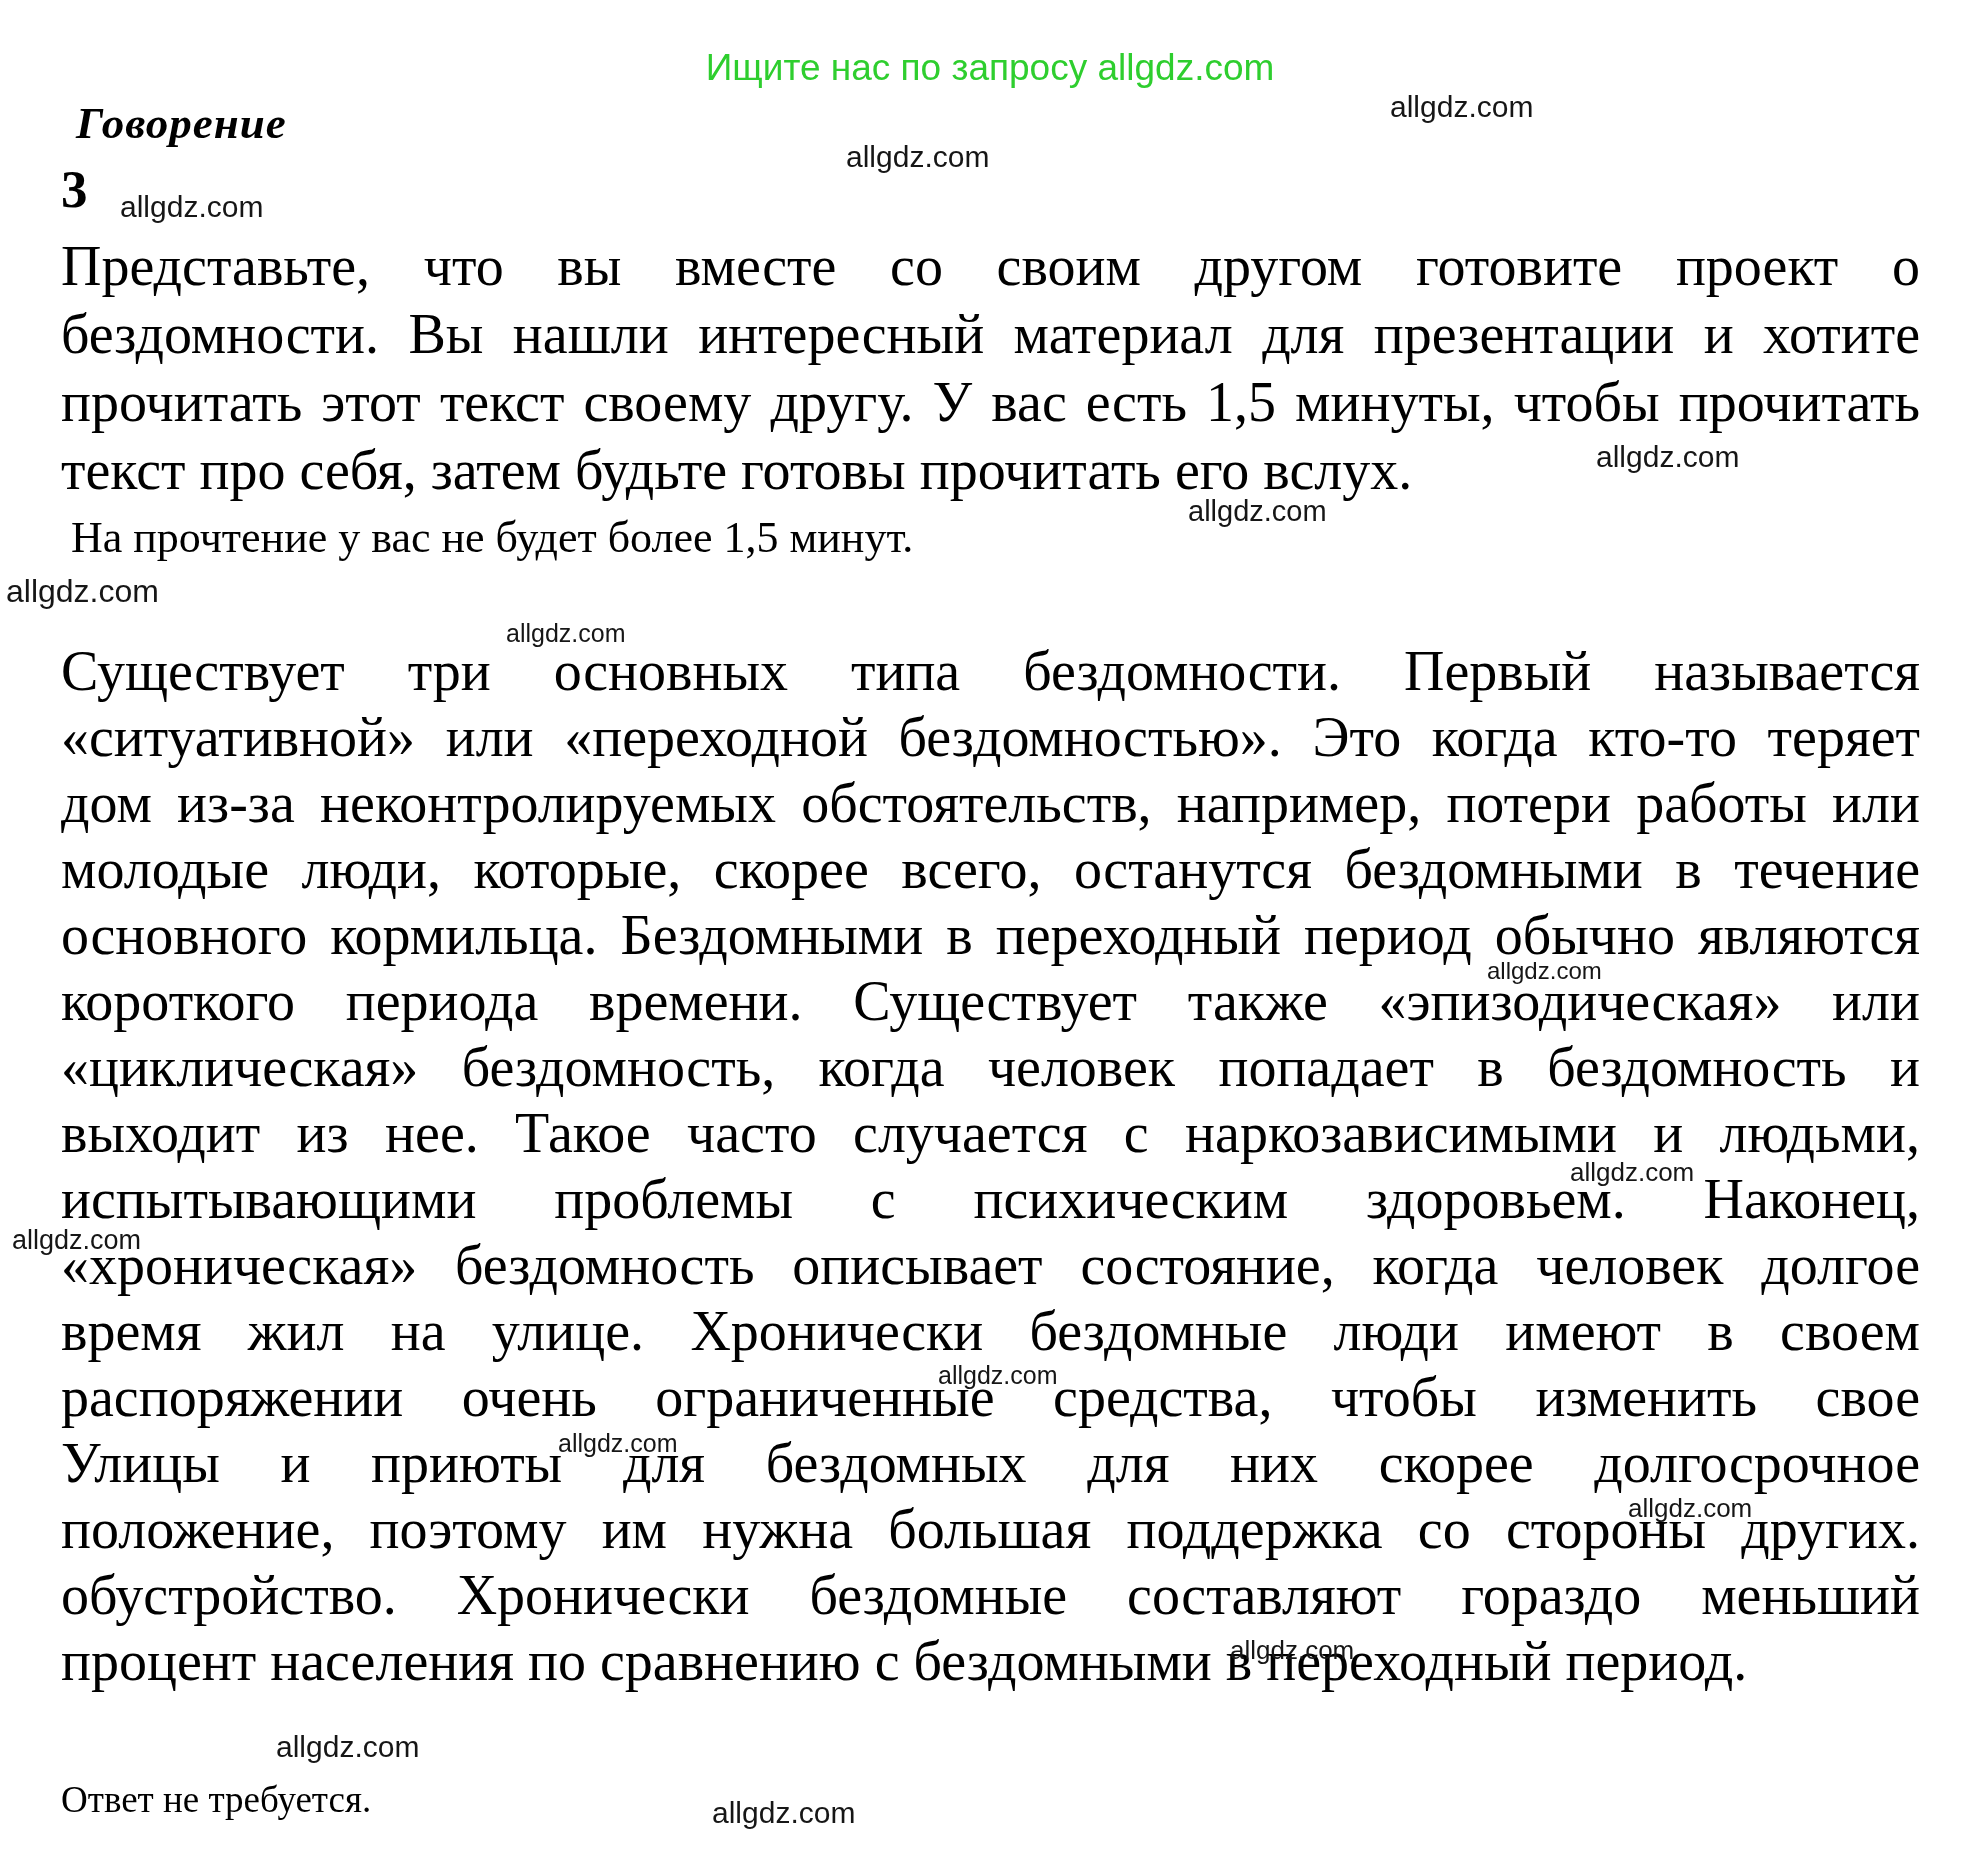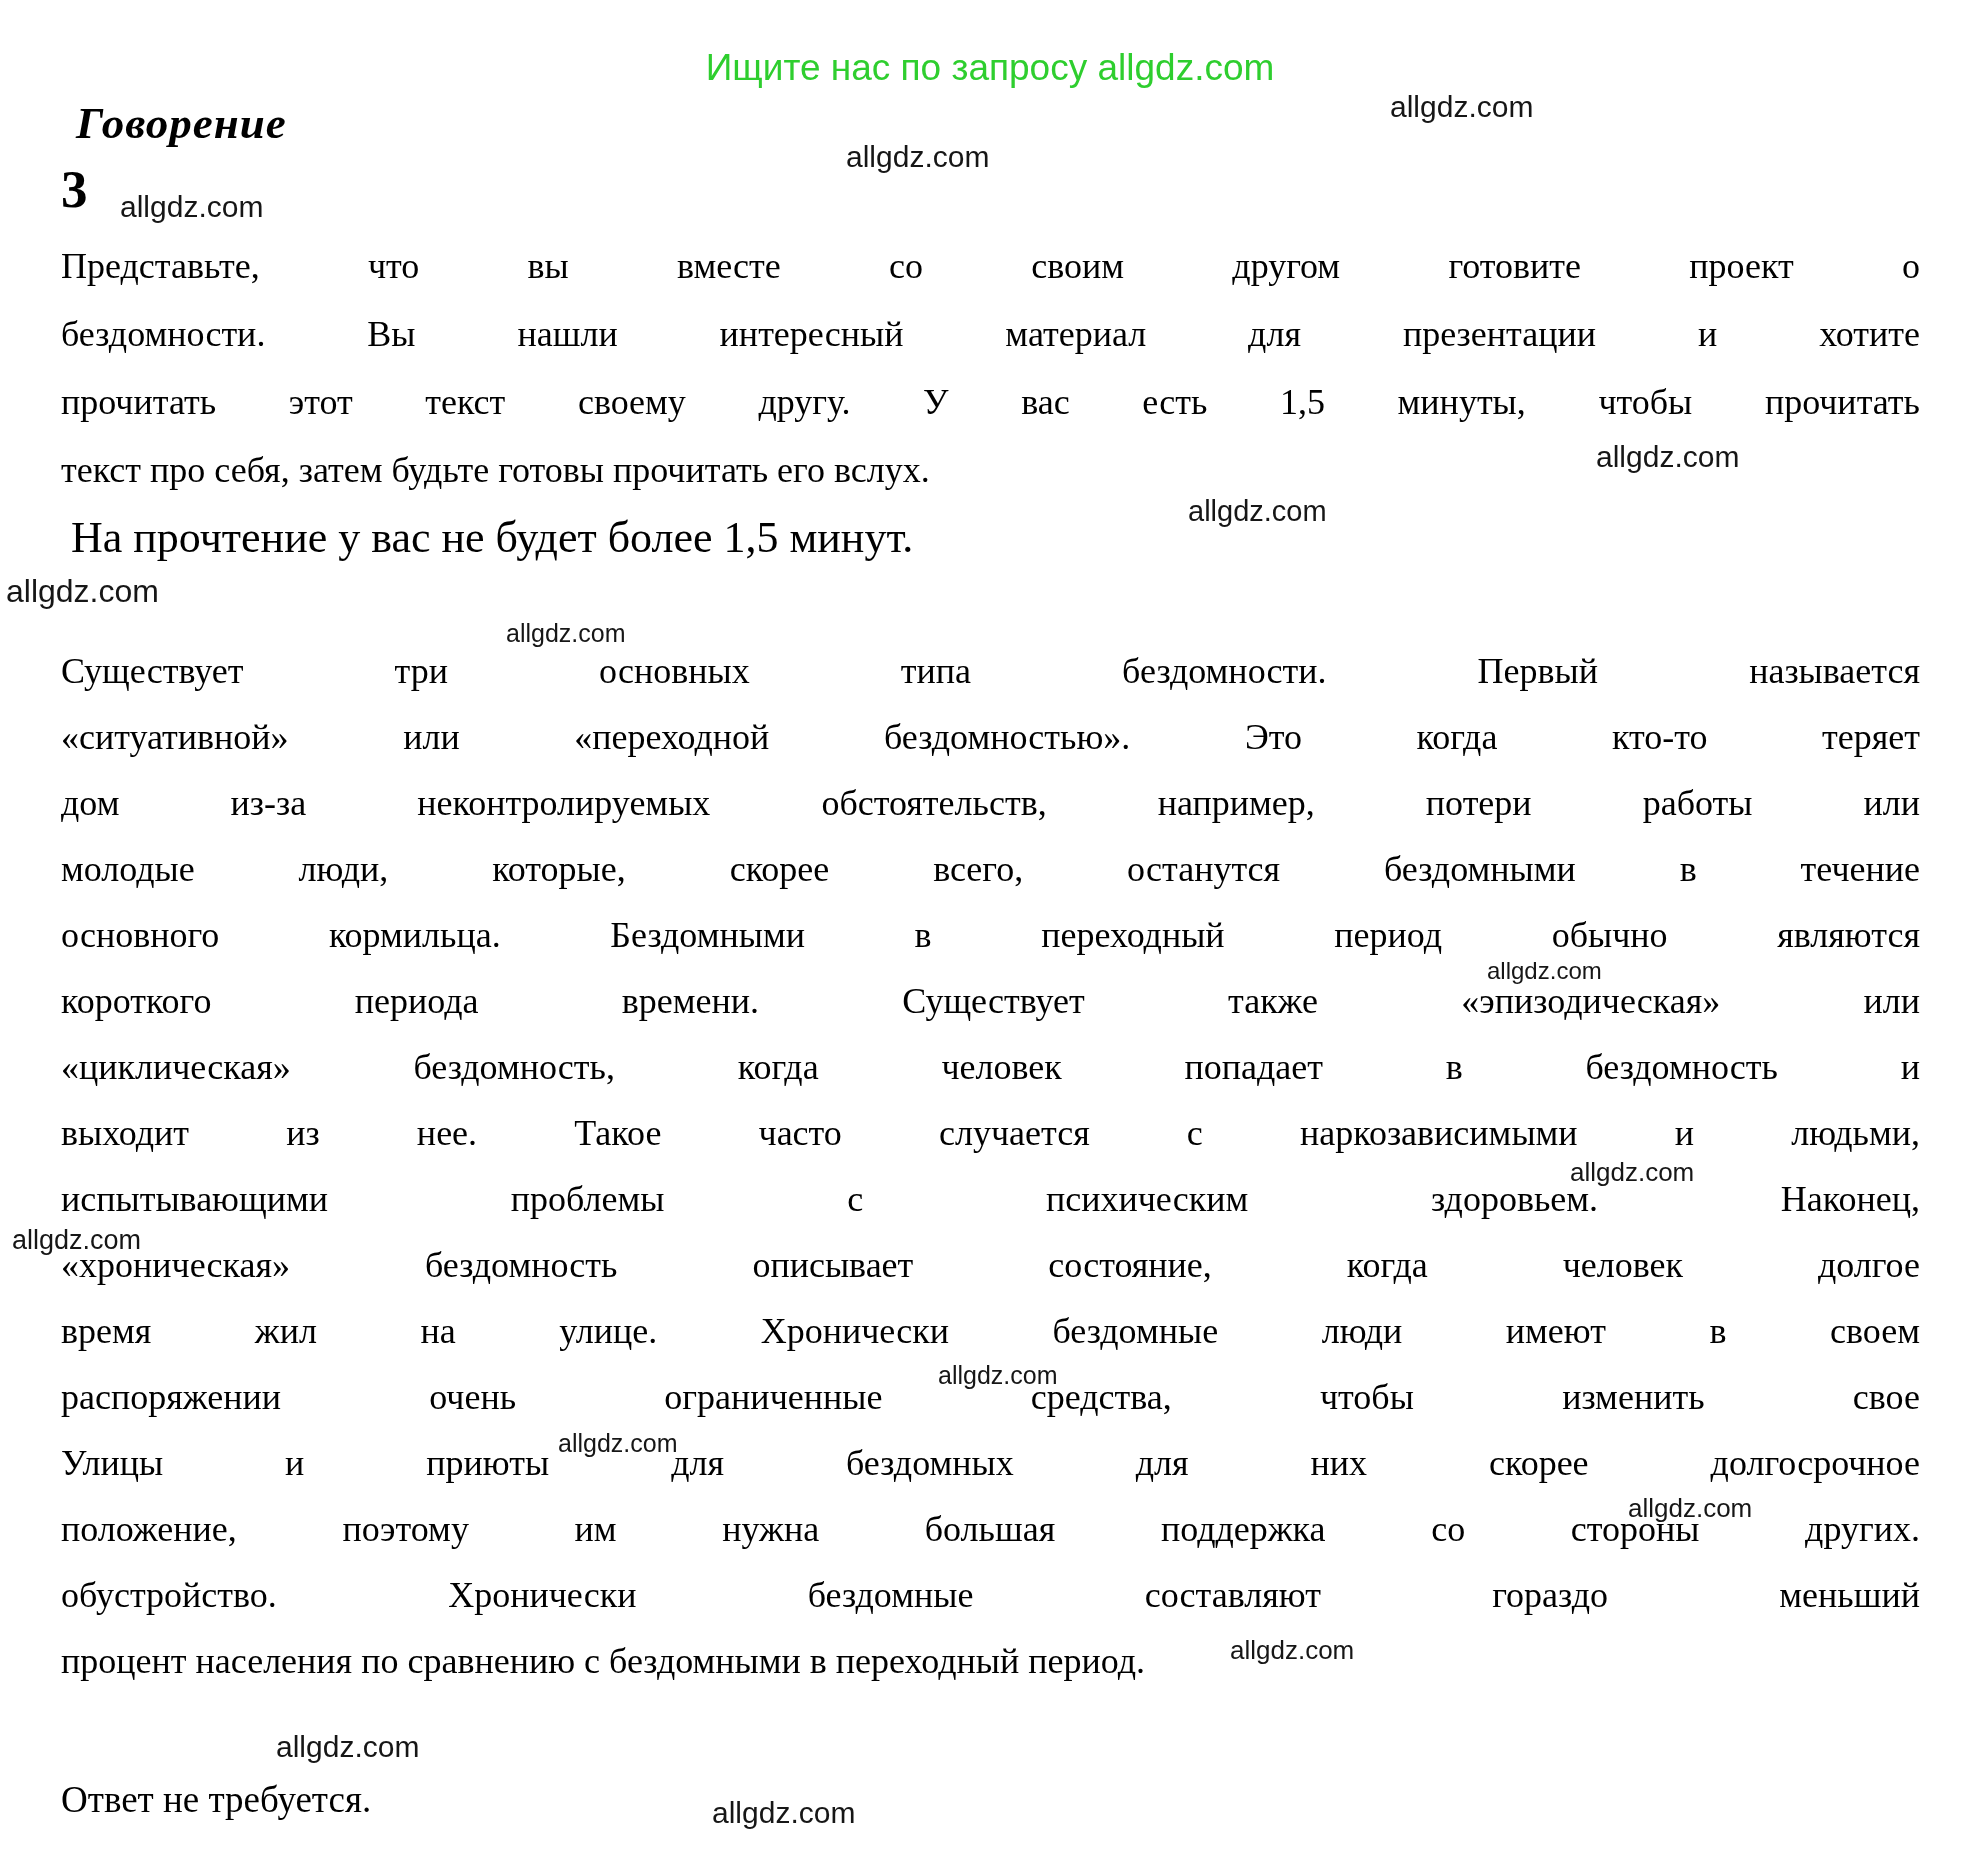--- a/index.html
+++ b/index.html
@@ -26,21 +26,21 @@
     letter-spacing: 1px;
     font-style: italic;
   }
   .task-number {
     position: absolute; top: 114px; left: 61px;
     font-size: 53px; line-height: 62px; font-weight: bold;
   }
 
   .para {
     position: absolute; left: 61px; width: 1859px;
-    font-size: 36px;
+    font-size: 56px;
   }
   .para .line {
     height: 68px; line-height: 68px;
     text-align: justify;
     text-align-last: justify;
     white-space: normal;
   }
   .para .line.last { text-align-last: left; }
 
   .para-task { top: 188px; }

